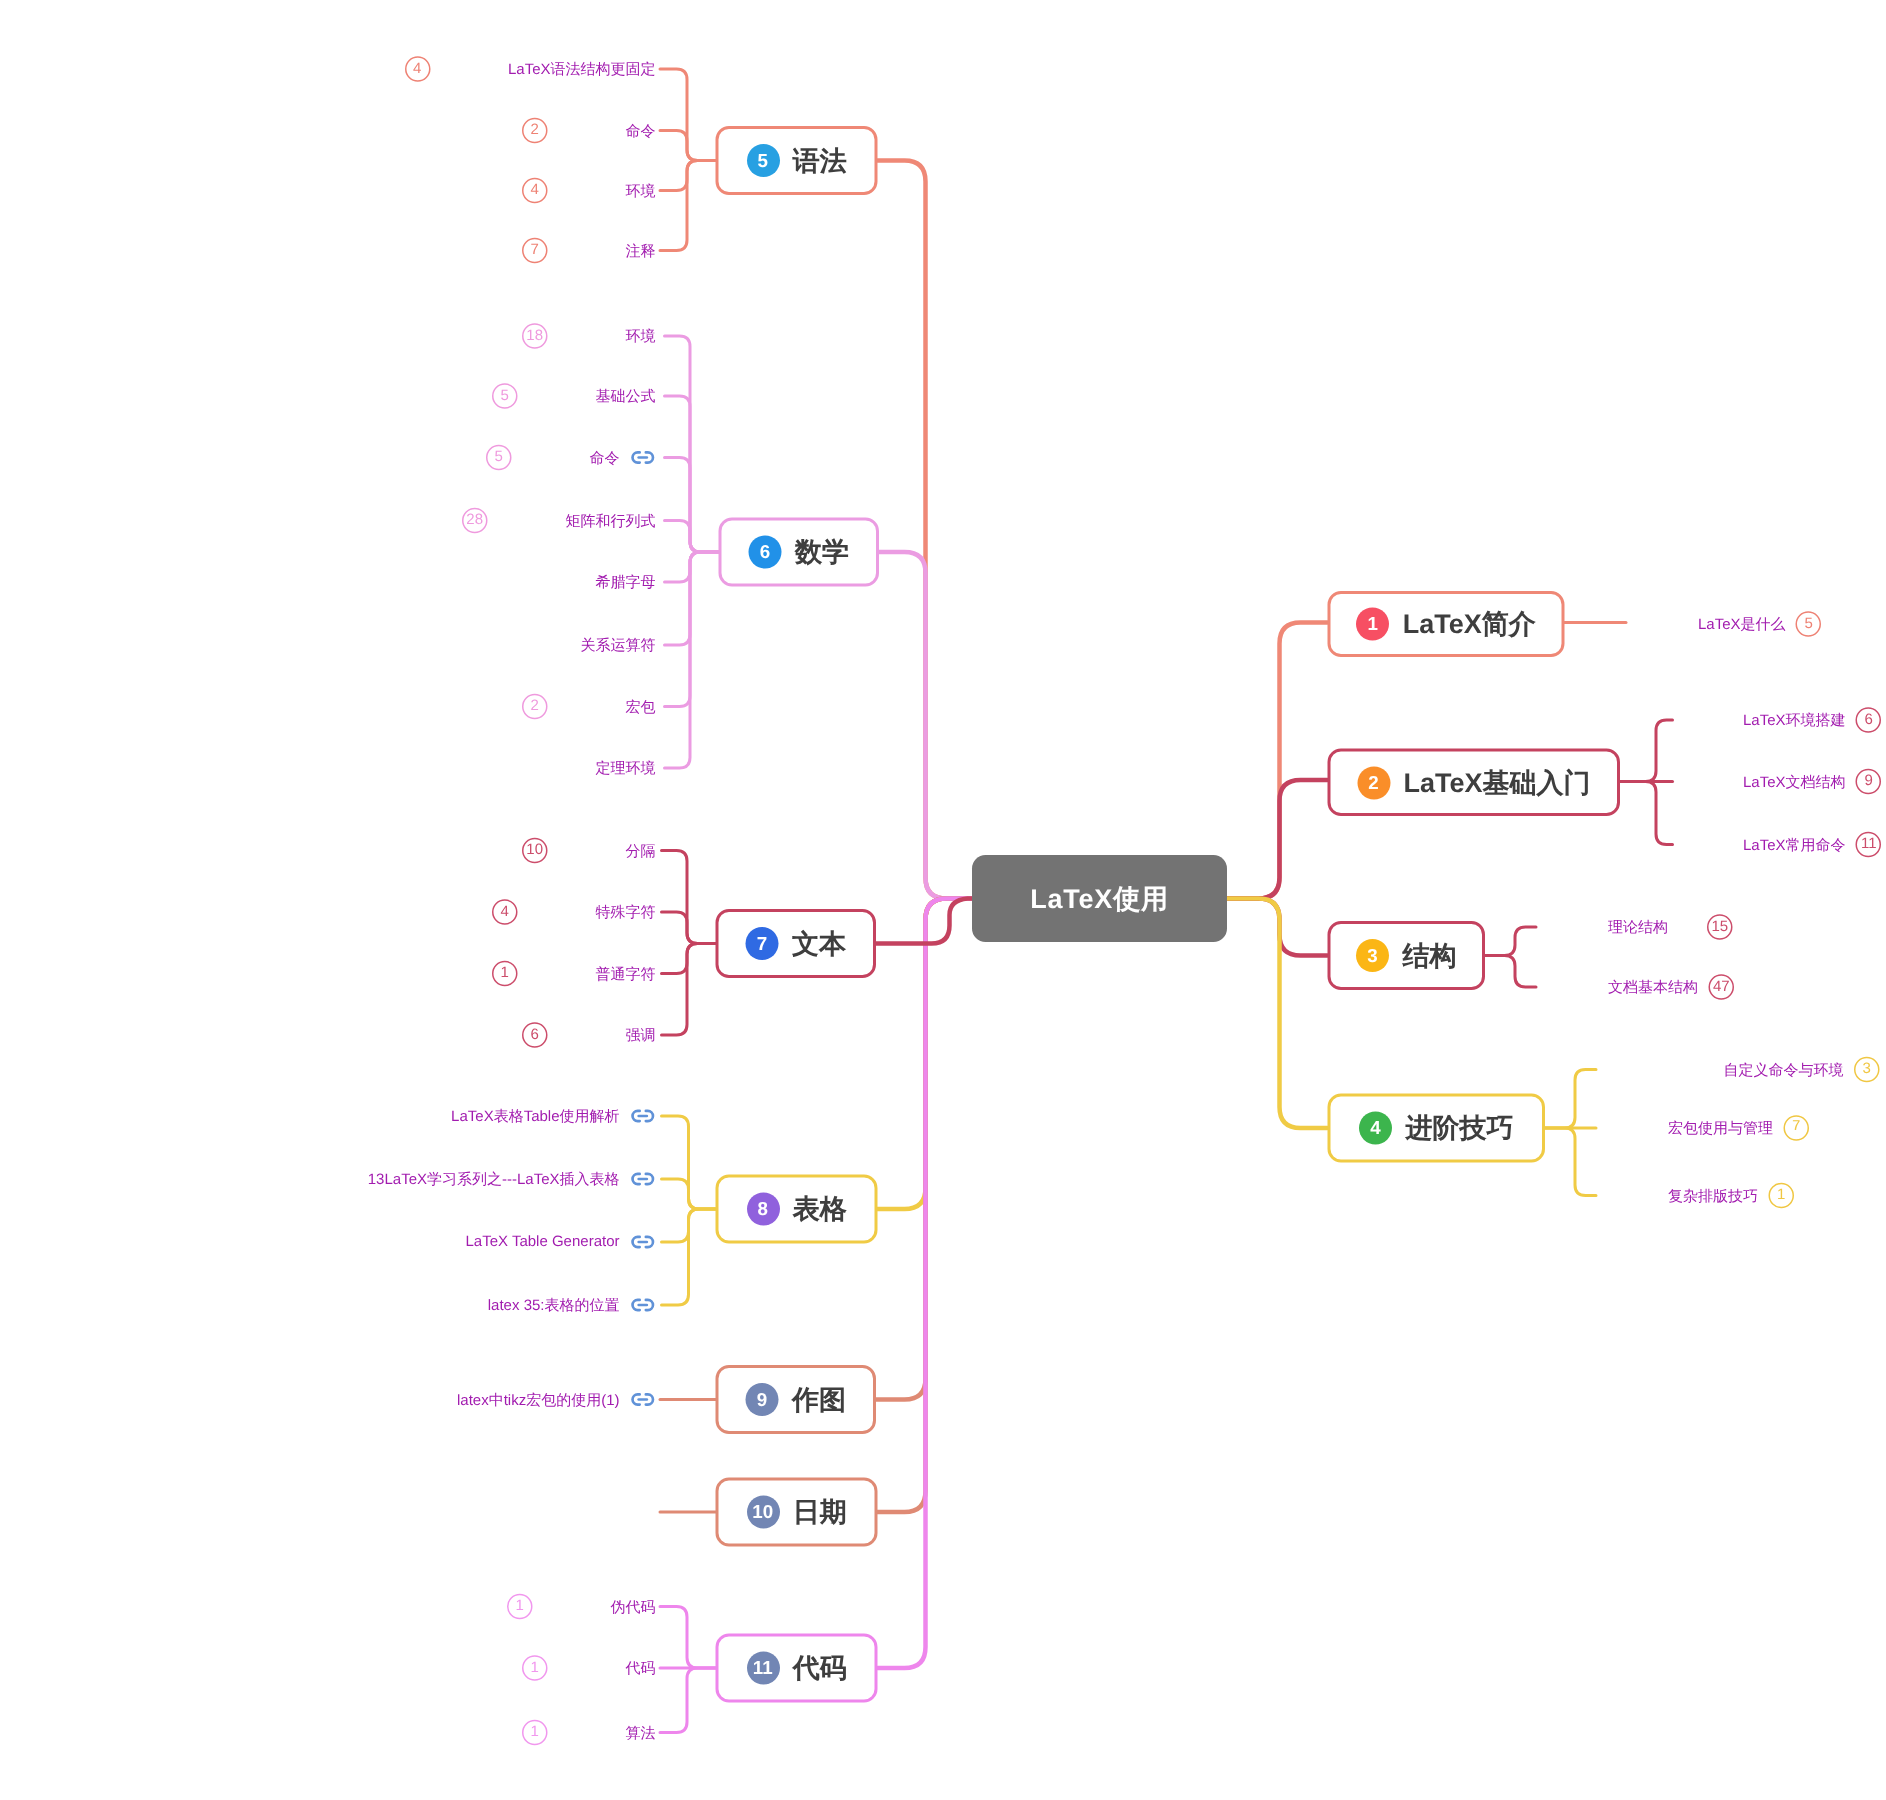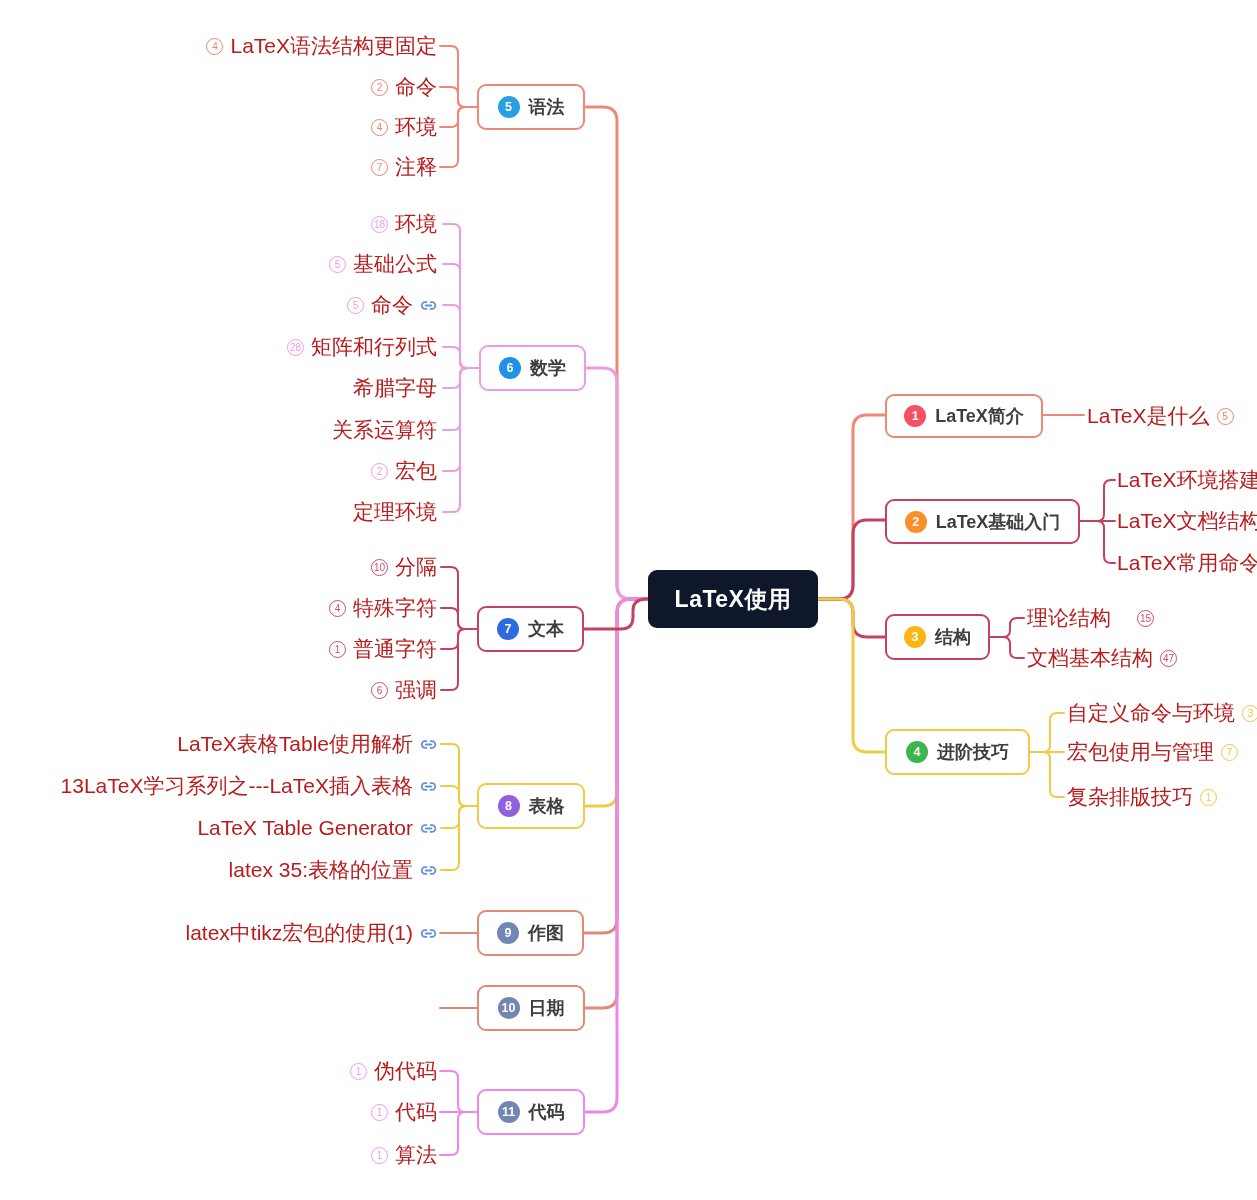--- a/index.html
+++ b/index.html
@@ -15,23 +15,23 @@
         background:#fff;border-radius:9px;box-sizing:border-box;}
   .lnode,.rnode{border:2.5px solid;}
   .b-salmon{border-color:#ef8876}.b-plum{border-color:#eb9ce2}.b-crimson{border-color:#c4425f}
   .b-yellow{border-color:#f0cb45}.b-salmon2{border-color:#df8a74}.b-violet{border-color:#ee86ec}
   .nlabel{font-size:18px;font-weight:600;color:#3e3e3e;}
   .nbadge{width:22px;height:22px;border-radius:50%;display:flex;align-items:center;justify-content:center;
           color:#fff;font-size:12.5px;font-weight:700;flex:none;}
   .bg-b5{background:#27a0e2}.bg-b6{background:#2191e8}.bg-b7{background:#2f6ae3}.bg-b8{background:#9061dd}
   .bg-slate{background:#7286b4}
   .bg-r1{background:#f74f63}.bg-r2{background:#fa8e29}.bg-r3{background:#fbb615}.bg-r4{background:#3cb54d}
-  .center{background:#0f172a;color:#fff;font-size:23px;font-weight:700;letter-spacing:.5px;}
+  .center{background:#737373;color:#fff;font-size:18px;font-weight:700;letter-spacing:.5px;}
   .lrow,.rrow{position:absolute;display:flex;align-items:center;gap:7px;transform:translateY(-50%);white-space:nowrap;}
-  .clabel{font-size:21px;color:#b91c1c;}
+  .clabel{font-size:10px;color:#a21caf;margin-left:45px;}
   .cnt{min-width:17px;height:17px;padding:0 2px;border-radius:10px;border:1.5px solid;background:#fff;
        display:flex;align-items:center;justify-content:center;font-size:10px;font-weight:500;box-sizing:border-box;flex:none;}
   .c-salmon{color:#ee8274;border-color:#ee8274}
   .c-plum{color:#ef9ade;border-color:#ef9ade}
   .c-crimson{color:#cc4d6b;border-color:#cc4d6b}
   .c-yellow{color:#f0c743;border-color:#f0c743}
   .c-violet{color:#f197ee;border-color:#f197ee}
   .link-icon{display:inline-flex;flex:none;}
 </style>
 </head>
@@ -331,21 +331,21 @@
     <span class="cnt c-crimson">11</span>
   </div>
   <div class="rrow" style="left:1027px;top:618px;gap:26px;">
     <span class="clabel">理论结构</span>
     <span class="cnt c-crimson">15</span>
   </div>
   <div class="rrow" style="left:1027px;top:658px;">
     <span class="clabel">文档基本结构</span>
     <span class="cnt c-crimson">47</span>
   </div>
-  <div class="rrow" style="left:1067px;top:713px;">
+  <div class="rrow" style="left:1104px;top:713px;">
     <span class="clabel">自定义命令与环境</span>
     <span class="cnt c-yellow">3</span>
   </div>
   <div class="rrow" style="left:1067px;top:752px;font-family:Liberation Mono, monospace;">
     <span class="clabel">宏包使用与管理</span>
     <span class="cnt c-yellow">7</span>
   </div>
   <div class="rrow" style="left:1067px;top:797px;">
     <span class="clabel">复杂排版技巧</span>
     <span class="cnt c-yellow">1</span>

